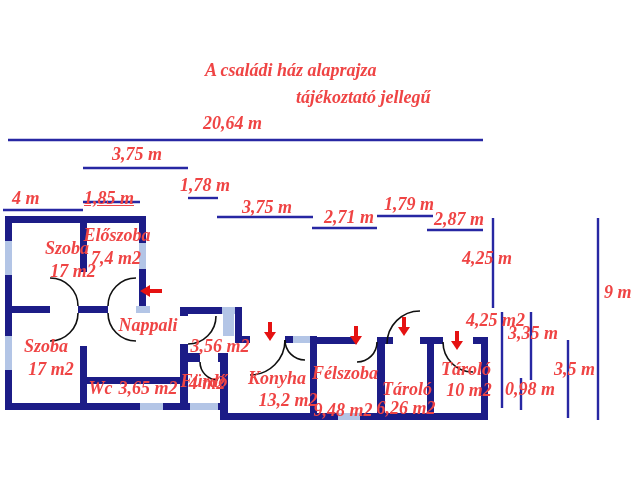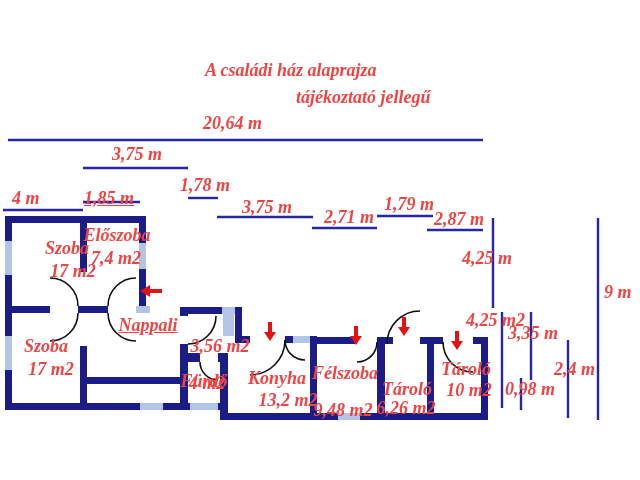--- a/index.html
+++ b/index.html
@@ -142,36 +142,40 @@
   <div class="lbl" style="left:180px;top:176px;">1,78 m</div>
   <div class="lbl" style="left:12px; top:189px;">4 m</div>
   <div class="lbl" style="left:242px;top:198px;">3,75 m</div>
   <div class="lbl" style="left:324px;top:208px;">2,71 m</div>
   <div class="lbl" style="left:384px;top:195px;">1,79 m</div>
   <div class="lbl" style="left:434px;top:210px;">2,87 m</div>
   <div class="lbl" style="left:462px;top:249px;">4,25 m</div>
   <div class="lbl" style="left:604px;top:283px;">9 m</div>
   <div class="lbl" style="left:466px;top:311px;">4,25 m2</div>
   <div class="lbl" style="left:508px;top:324px;">3,35 m</div>
-  <div class="lbl" style="left:554px;top:360px;">2,4 m</div>
+  <div class="lbl" style="left:554px;top:360px;">3,5 m</div>
   <div class="lbl" style="left:505px;top:380px;">0,98 m</div>
 
   <div class="lbl c" style="left:67px;top:239px;">Szoba</div>
   <div class="lbl c" style="left:73px;top:262px;">17 m2</div>
 
   <div class="lbl c" style="left:117px;top:226px;">Előszoba</div>
   <div class="lbl c" style="left:116px;top:249px;">7,4 m2</div>
 
   <div class="lbl c" style="left:46px;top:337px;">Szoba</div>
   <div class="lbl c" style="left:51px;top:360px;">17 m2</div>
 
-  <div class="lbl c" style="left:148px;top:316px;text-decoration:underline;">Nappali</div>
+  <div class="lbl c" style="left:148px;top:316px;">Nappali</div>
 
   <div class="lbl c" style="left:220px;top:337px;">3,56 m2</div>
 
+  <div class="lbl c wcline" style="left:133px;top:379px;">
+    <span>Wc</span>
+    <span>3,65 m2</span>
+  </div>
 
   <div class="lbl c" style="left:204px;top:372px;font-family:Liberation Serif, serif;">Fürdő</div>
   <div class="lbl c" style="left:207px;top:374px;">4 m2</div>
 
   <div class="lbl c" style="left:277px;top:369px;">Konyha</div>
   <div class="lbl c" style="left:288px;top:391px;">13,2 m2</div>
 
   <div class="lbl c" style="left:345px;top:364px;">Félszoba</div>
   <div class="lbl c" style="left:343px;top:401px;">9,48 m2</div>
 

